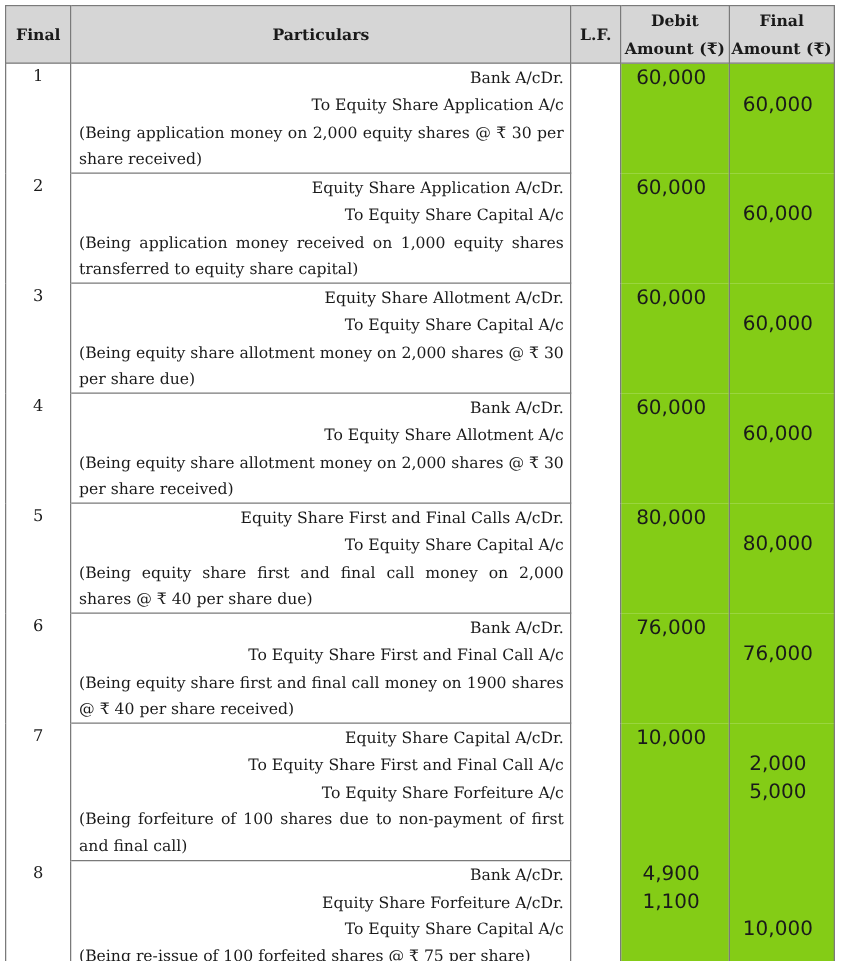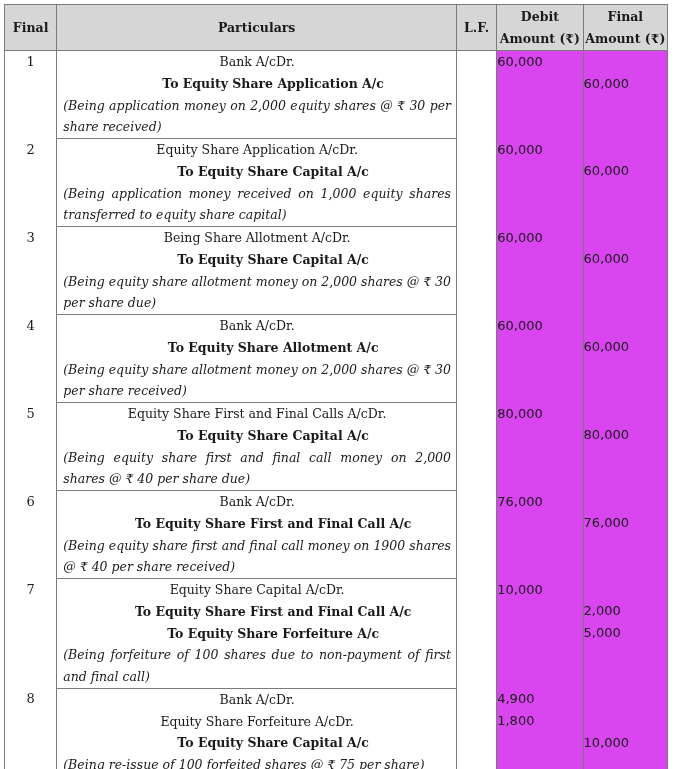--- a/index.html
+++ b/index.html
@@ -57,40 +57,39 @@
       line-height: 21.75px;
       padding: 0 5px 0 6px;
       background: #ffffff;
     }
     td.lf-cell {
       background: #ffffff;
       border-top: none;
       border-bottom: none;
     }
     td.amt-cell {
-      background: #d946ef;
+      background: #84cc16;
       font-family: "DejaVu Sans", "Liberation Sans", sans-serif;
-      font-size: 13px;
+      font-size: 16px;
       line-height: 21.75px;
-      text-align: left;
+      text-align: center;
       padding-right: 6px;
       border-top: none;
       border-bottom: none;
     }
     .line {
       display: flex;
-      justify-content: center;
+      justify-content: flex-end;
       white-space: nowrap;
       height: 21.75px;
     }
-    .line.indent { padding-left: 32px; font-weight: bold; }
+    .line.indent { padding-left: 32px; }
     .narration {
       text-align: justify;
       text-align-last: left;
-      font-style: italic;
     }
     .amt-line {
       height: 21.75px;
       white-space: nowrap;
     }
     tbody tr:last-child td { border-bottom: 1px solid #7a7a7a; }
     tbody tr:last-child td.date-cell,
     tbody tr:last-child td.lf-cell,
     tbody tr:last-child td.amt-cell { border-bottom: none; }
   </style>
@@ -170,21 +169,21 @@
           <div class="amt-line"></div>
           <div class="amt-line">60,000</div>
         </td>
       </tr>
       <tr>
         <td class="date-cell">
           <div>3</div>
         </td>
         <td class="part-cell">
           <div class="line">
-            <span>Being Share Allotment A/c</span>
+            <span>Equity Share Allotment A/c</span>
             <span>Dr.</span>
           </div>
           <div class="line indent">
             <span>To Equity Share Capital A/c</span>
             <span></span>
           </div>
           <div class="narration">(Being equity share allotment money on 2,000 shares @ ₹ 30 per share due)</div>
         </td>
         <td class="lf-cell"></td>
         <td class="amt-cell">
@@ -317,21 +316,21 @@
           </div>
           <div class="line indent">
             <span>To Equity Share Capital A/c</span>
             <span></span>
           </div>
           <div class="narration">(Being re-issue of 100 forfeited shares @ ₹ 75 per share)</div>
         </td>
         <td class="lf-cell"></td>
         <td class="amt-cell">
           <div class="amt-line">4,900</div>
-          <div class="amt-line">1,800</div>
+          <div class="amt-line">1,100</div>
           <div class="amt-line"></div>
         </td>
         <td class="amt-cell">
           <div class="amt-line"></div>
           <div class="amt-line"></div>
           <div class="amt-line">10,000</div>
         </td>
       </tr>
     </tbody>
 </table>

